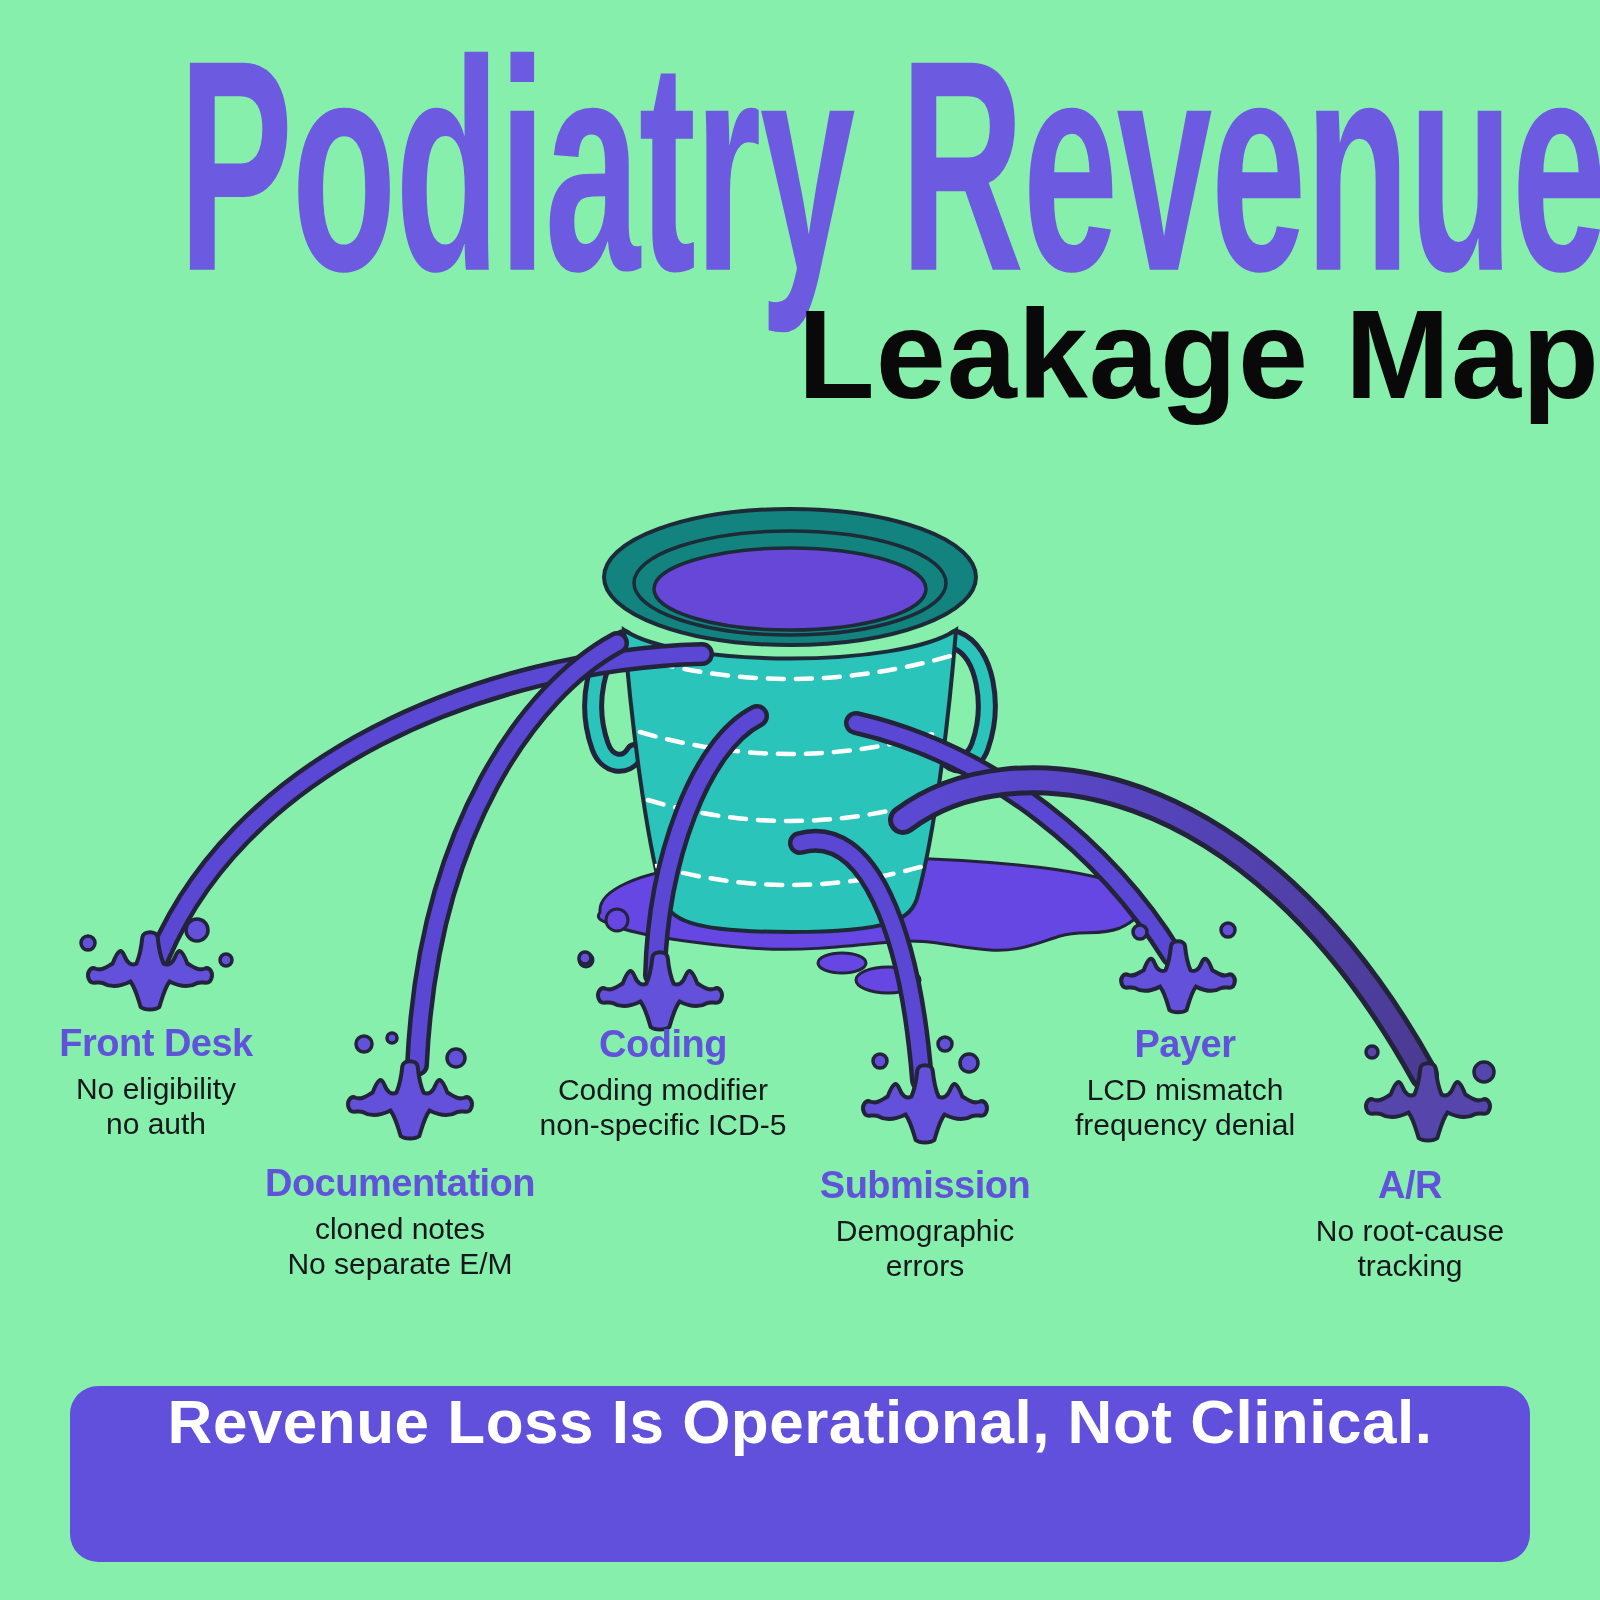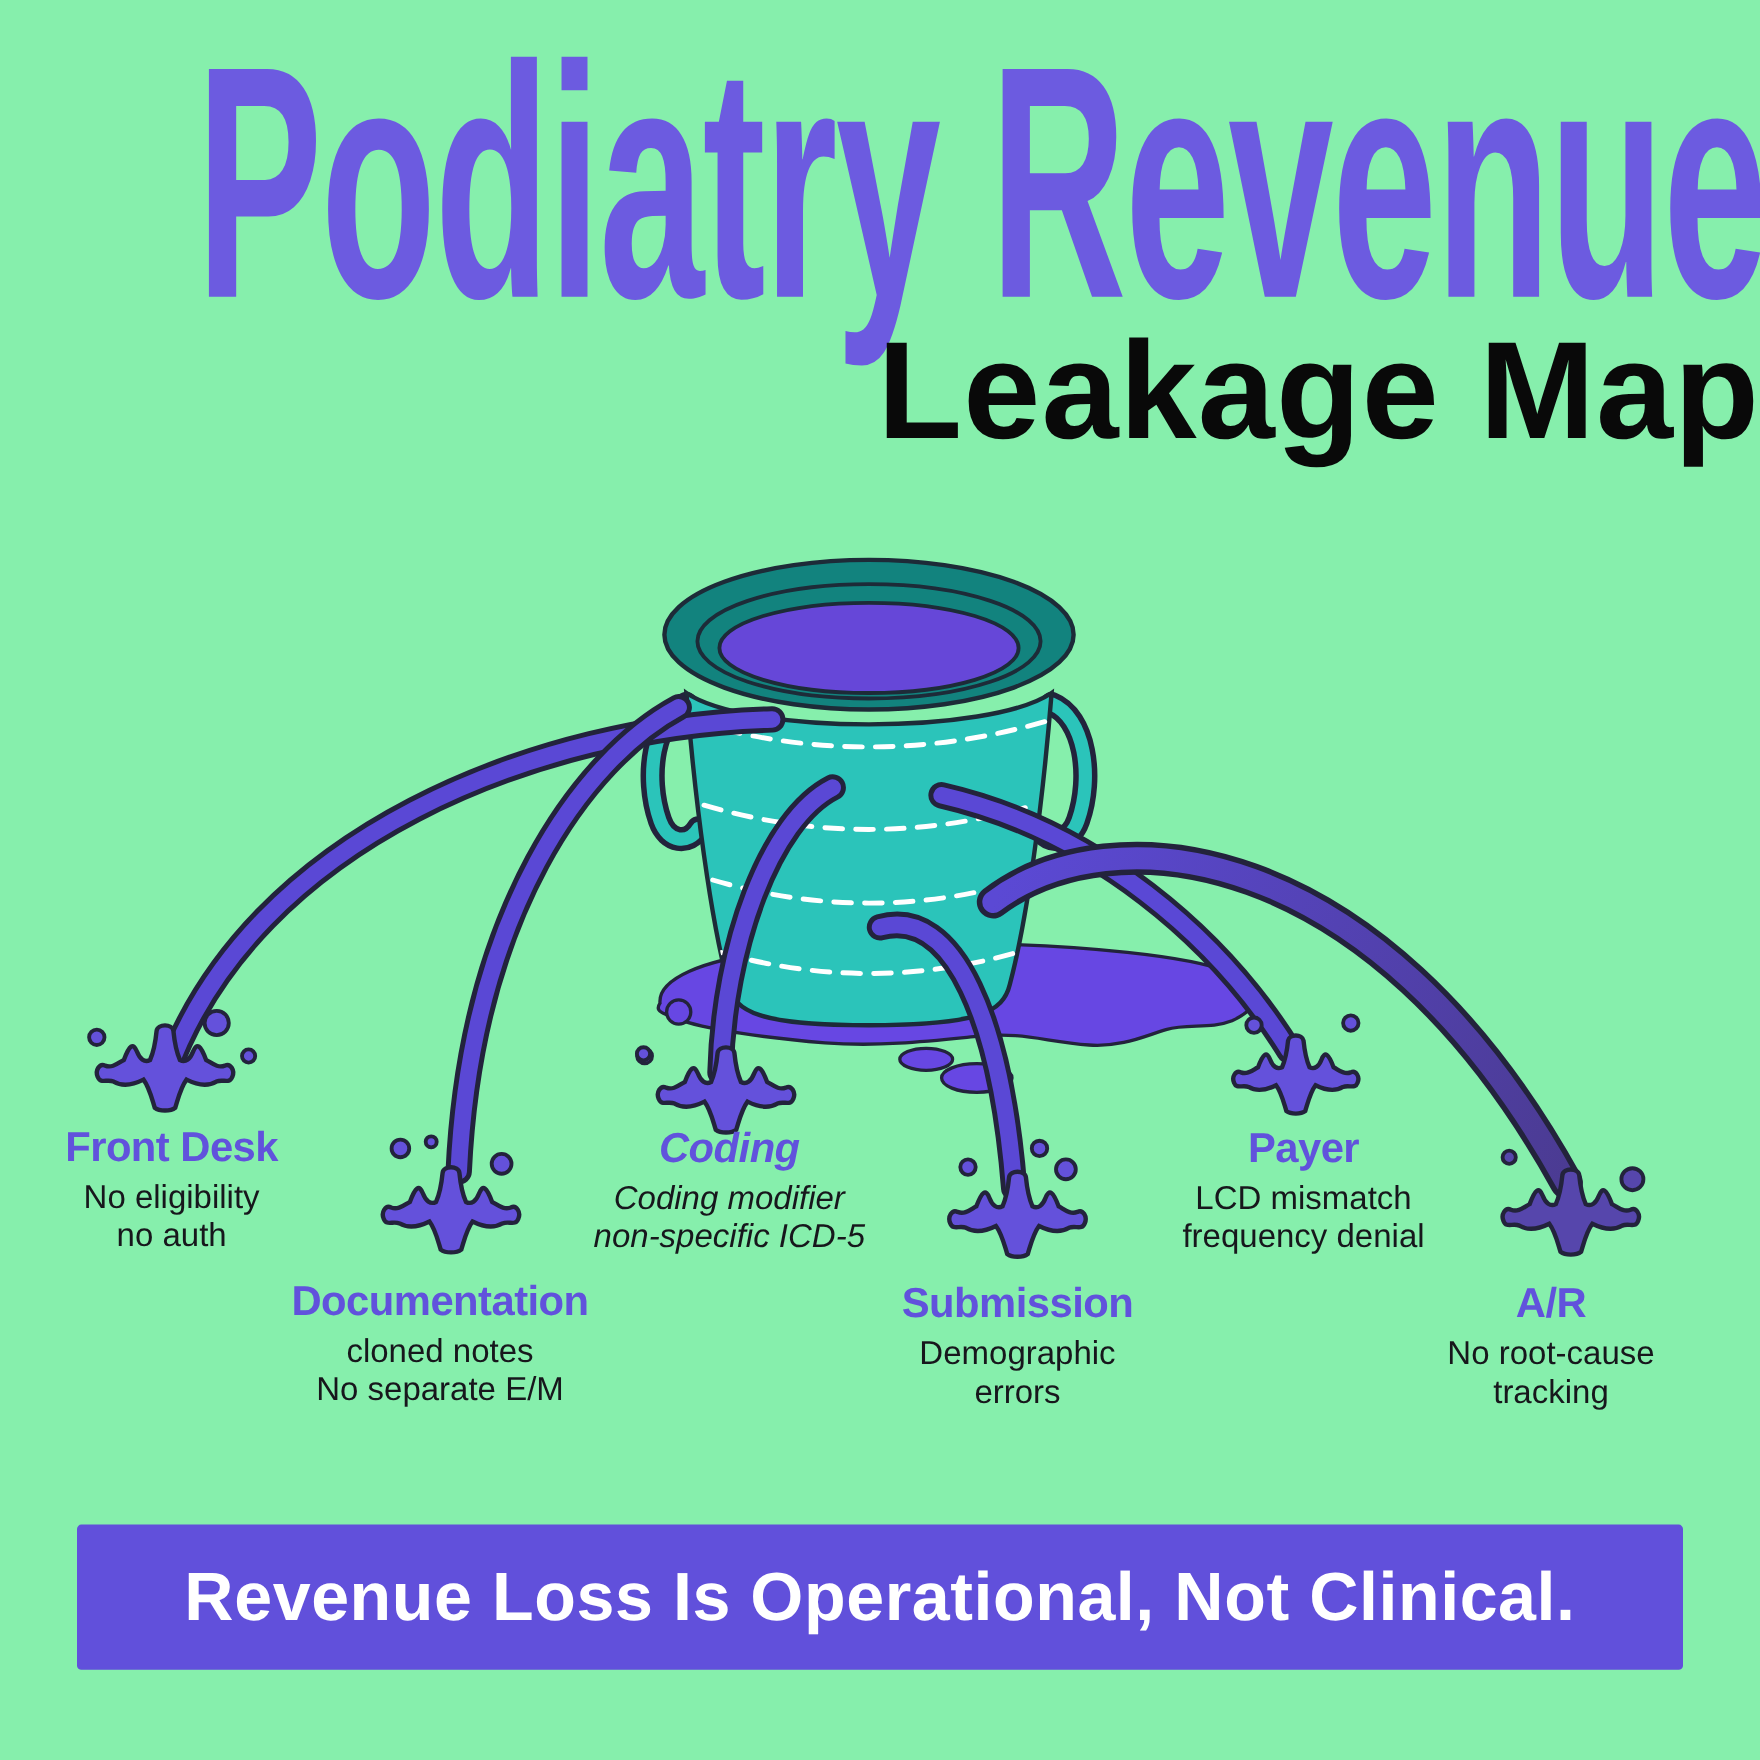--- a/index.html
+++ b/index.html
@@ -16,28 +16,28 @@
 
   
   .art{position:absolute;left:0;top:0;width:1600px;height:1600px;}
 
   
   .leak{position:absolute;width:400px;text-align:center;}
   .leak-title{font-size:38px;font-weight:bold;color:#6152DC;line-height:1.15;letter-spacing:-0.5px;}
   .leak-desc{margin-top:5px;font-size:30px;font-weight:500;color:#17171C;line-height:1.18;}
   .leak-0{left:-44px;top:1022px;}
   .leak-1{left:200px;top:1162px;}
-  .leak-2{left:463px;top:1023px;font-style:italic;}
+  .leak-2{left:463px;top:1023px;}
   .leak-3{left:725px;top:1164px;}
   .leak-4{left:985px;top:1023px;}
   .leak-5{left:1210px;top:1164px;}
 
   
-  .banner{position:absolute;left:70px;top:1386px;width:1460px;height:132px;background:#6150DB;
-          border-radius:4px;display:flex;align-items:center;justify-content:center;}
+  .banner{position:absolute;left:70px;top:1386px;width:1460px;height:176px;background:#6150DB;
+          border-radius:28px;display:flex;justify-content:center;}
   .banner-text{color:#ffffff;font-size:62px;font-weight:600;letter-spacing:0.5px;white-space:nowrap;}
 </style>
 </head>
 <body>
 
 <div class="canvas">
 
   <div class="title-wrap">
     <div class="title">Podiatry Revenue</div>
   </div>

